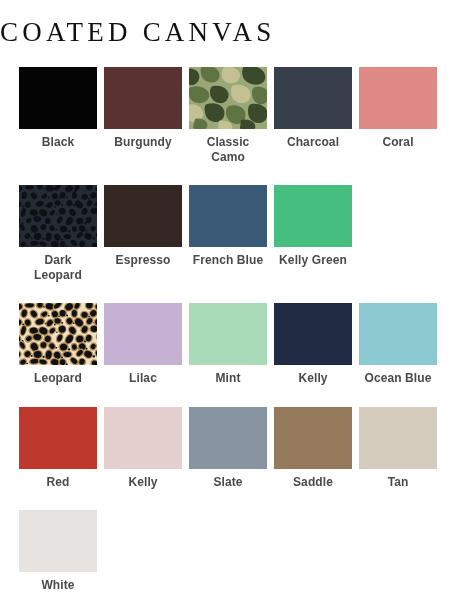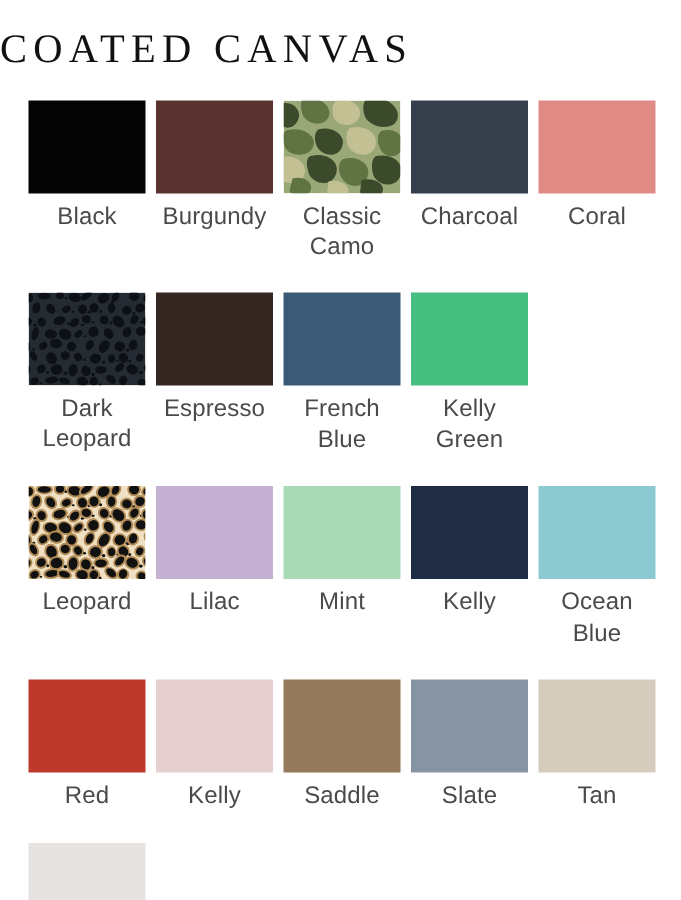--- a/index.html
+++ b/index.html
@@ -52,27 +52,28 @@
     position: relative;
     flex: none;
   }
   .swatch-chip svg {
     display: block;
     width: 78px;
     height: 62px;
   }
   .swatch-label {
     font-family: "Liberation Sans", sans-serif;
-    font-size: 16px;
+    font-size: 12px;
     color: #4a4a4a;
     text-align: center;
     line-height: 1.28;
     margin-top: 6px;
     width: 84px;
     letter-spacing: 0.1px;
+    font-weight: bold;
   }
   .row-spacer {
     height: 20px;
     grid-column: 1 / -1;
   }
   .two-line .swatch-label {
     line-height: 1.25;
   }
 </style>
 </head>
@@ -737,26 +738,26 @@
       <div class="row-spacer"></div>
       <div class="swatch-cell">
         <div class="swatch-chip" style="background: rgb(190, 57, 44);"></div>
         <div class="swatch-label">Red</div>
       </div>
       <div class="swatch-cell">
         <div class="swatch-chip" style="background: rgb(230, 207, 207);"></div>
         <div class="swatch-label">Kelly</div>
       </div>
       <div class="swatch-cell">
+        <div class="swatch-chip" style="background: rgb(135, 149, 163);"></div>
+        <div class="swatch-label">Slate</div>
+      </div>
+      <div class="swatch-cell">
         <div class="swatch-chip" style="background: rgb(148, 121, 90);"></div>
         <div class="swatch-label">Saddle</div>
-      </div>
-      <div class="swatch-cell">
-        <div class="swatch-chip" style="background: rgb(135, 149, 163);"></div>
-        <div class="swatch-label">Slate</div>
       </div>
       <div class="swatch-cell">
         <div class="swatch-chip" style="background: rgb(213, 204, 190);"></div>
         <div class="swatch-label">Tan</div>
       </div>
       <div class="row-spacer"></div>
       <div class="swatch-cell">
         <div class="swatch-chip" style="background: rgb(230, 227, 224);"></div>
         <div class="swatch-label">White</div>
       </div>

